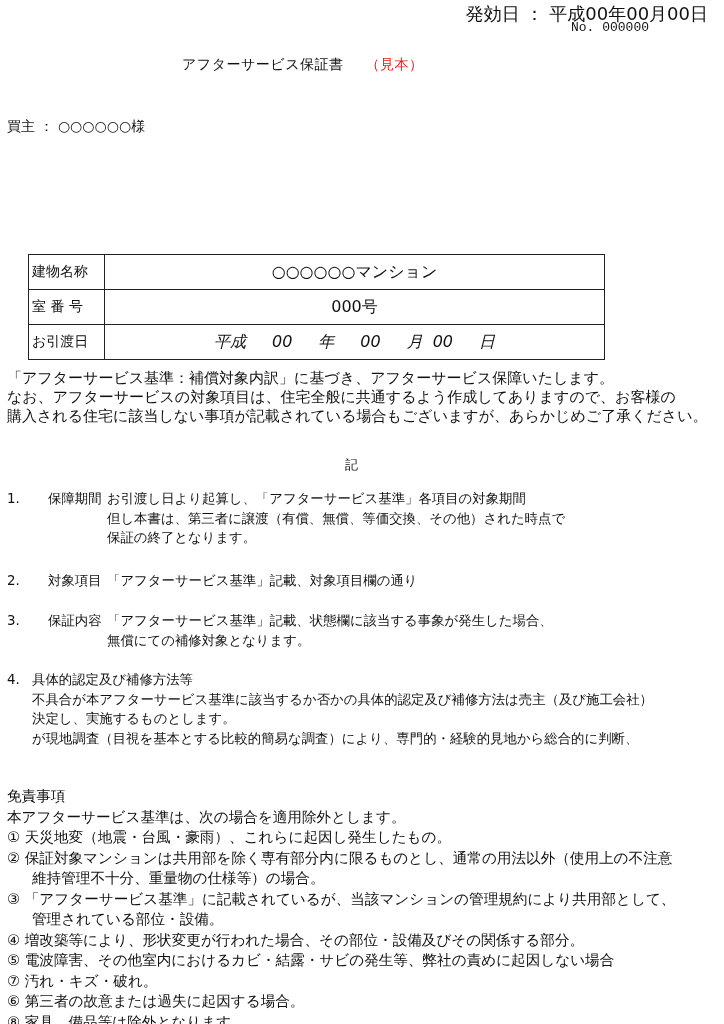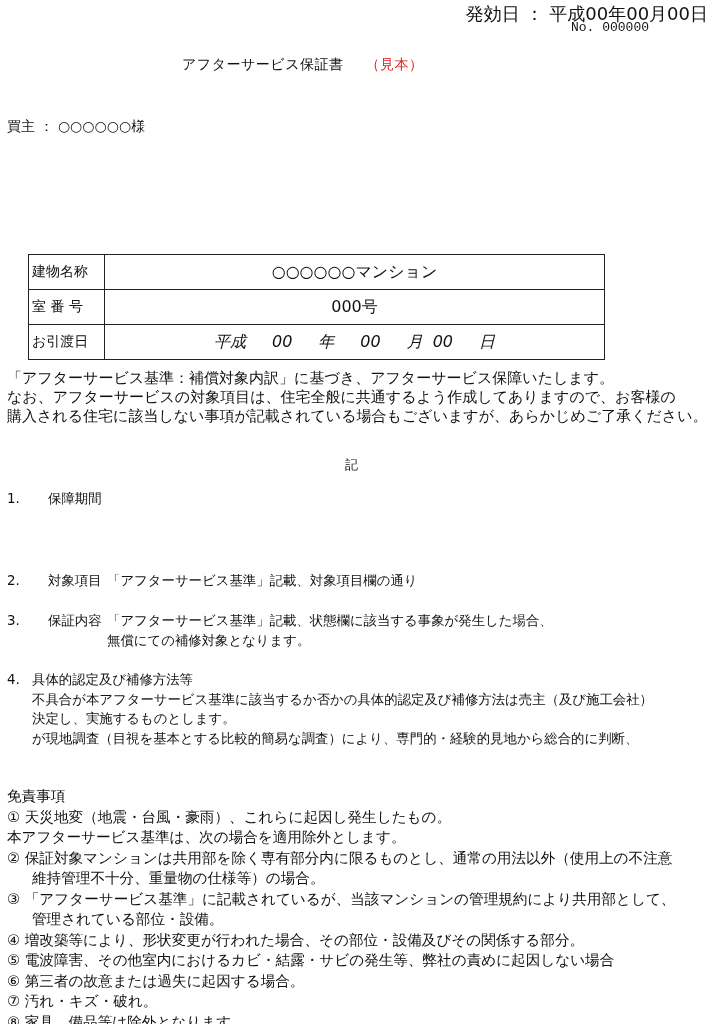--- a/index.html
+++ b/index.html
@@ -72,20 +72,25 @@
   <div>「アフターサービス基準：補償対象内訳」に基づき、アフターサービス保障いたします。</div>
   <div>なお、アフターサービスの対象項目は、住宅全般に共通するよう作成してありますので、お客様の</div>
   <div>購入される住宅に該当しない事項が記載されている場合もございますが、あらかじめご了承ください。</div>
 </div>
 
 <div class="abs ki">記</div>
 
 <div class="abs item" style="top:489px; left:0; width:724px; height:60px;">
   <span class="num">1.</span>
   <span class="head">保障期間</span>
+  <div class="body">
+    <div>お引渡し日より起算し、「アフターサービス基準」各項目の対象期間</div>
+    <div>但し本書は、第三者に譲渡（有償、無償、等価交換、その他）された時点で</div>
+    <div>保証の終了となります。</div>
+  </div>
 </div>
 
 <div class="abs item" style="top:571px; left:0; width:724px; height:20px;">
   <span class="num">2.</span>
   <span class="head">対象項目</span>
   <div class="body">
     <div>「アフターサービス基準」記載、対象項目欄の通り</div>
   </div>
 </div>
 
@@ -103,24 +108,24 @@
   <div class="full">
     <div>具体的認定及び補修方法等</div>
     <div>不具合が本アフターサービス基準に該当するか否かの具体的認定及び補修方法は売主（及び施工会社）</div>
     <div>決定し、実施するものとします。</div>
     <div>が現地調査（目視を基本とする比較的簡易な調査）により、専門的・経験的見地から総合的に判断、</div>
   </div>
 </div>
 
 <div class="abs exempt">
   <span class="row">免責事項</span>
+  <span class="row">本アフターサービス基準は、次の場合を適用除外とします。</span>
   <span class="row"><span>①</span> <span>天災地変（地震・台風・豪雨）、これらに起因し発生したもの。</span></span>
-  <span class="row">本アフターサービス基準は、次の場合を適用除外とします。</span>
   <span class="row"><span>②</span> <span>保証対象マンションは共用部を除く専有部分内に限るものとし、通常の用法以外（使用上の不注意</span></span>
   <span class="row indent">維持管理不十分、重量物の仕様等）の場合。</span>
   <span class="row"><span>③</span> <span>「アフターサービス基準」に記載されているが、当該マンションの管理規約により共用部として、</span></span>
   <span class="row indent">管理されている部位・設備。</span>
   <span class="row"><span>④</span> <span>増改築等により、形状変更が行われた場合、その部位・設備及びその関係する部分。</span></span>
   <span class="row"><span>⑤</span> <span>電波障害、その他室内におけるカビ・結露・サビの発生等、弊社の責めに起因しない場合</span></span>
+  <span class="row"><span>⑦</span> <span>汚れ・キズ・破れ。</span></span>
   <span class="row"><span>⑥</span> <span>第三者の故意または過失に起因する場合。</span></span>
-  <span class="row"><span>⑦</span> <span>汚れ・キズ・破れ。</span></span>
   <span class="row"><span>⑧</span> <span>家具、備品等は除外となります。</span></span>
 </div>
 
 </body></html>

